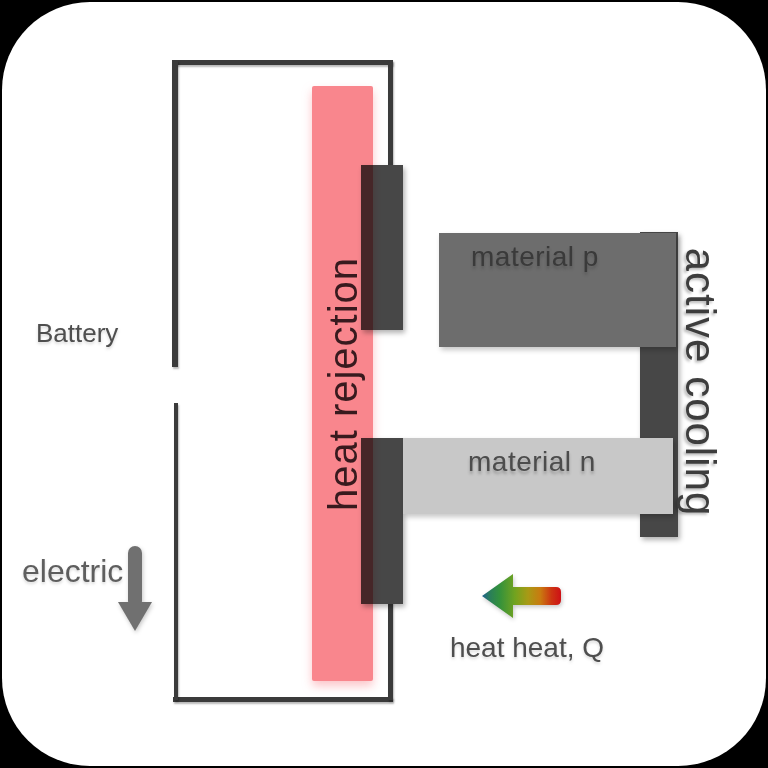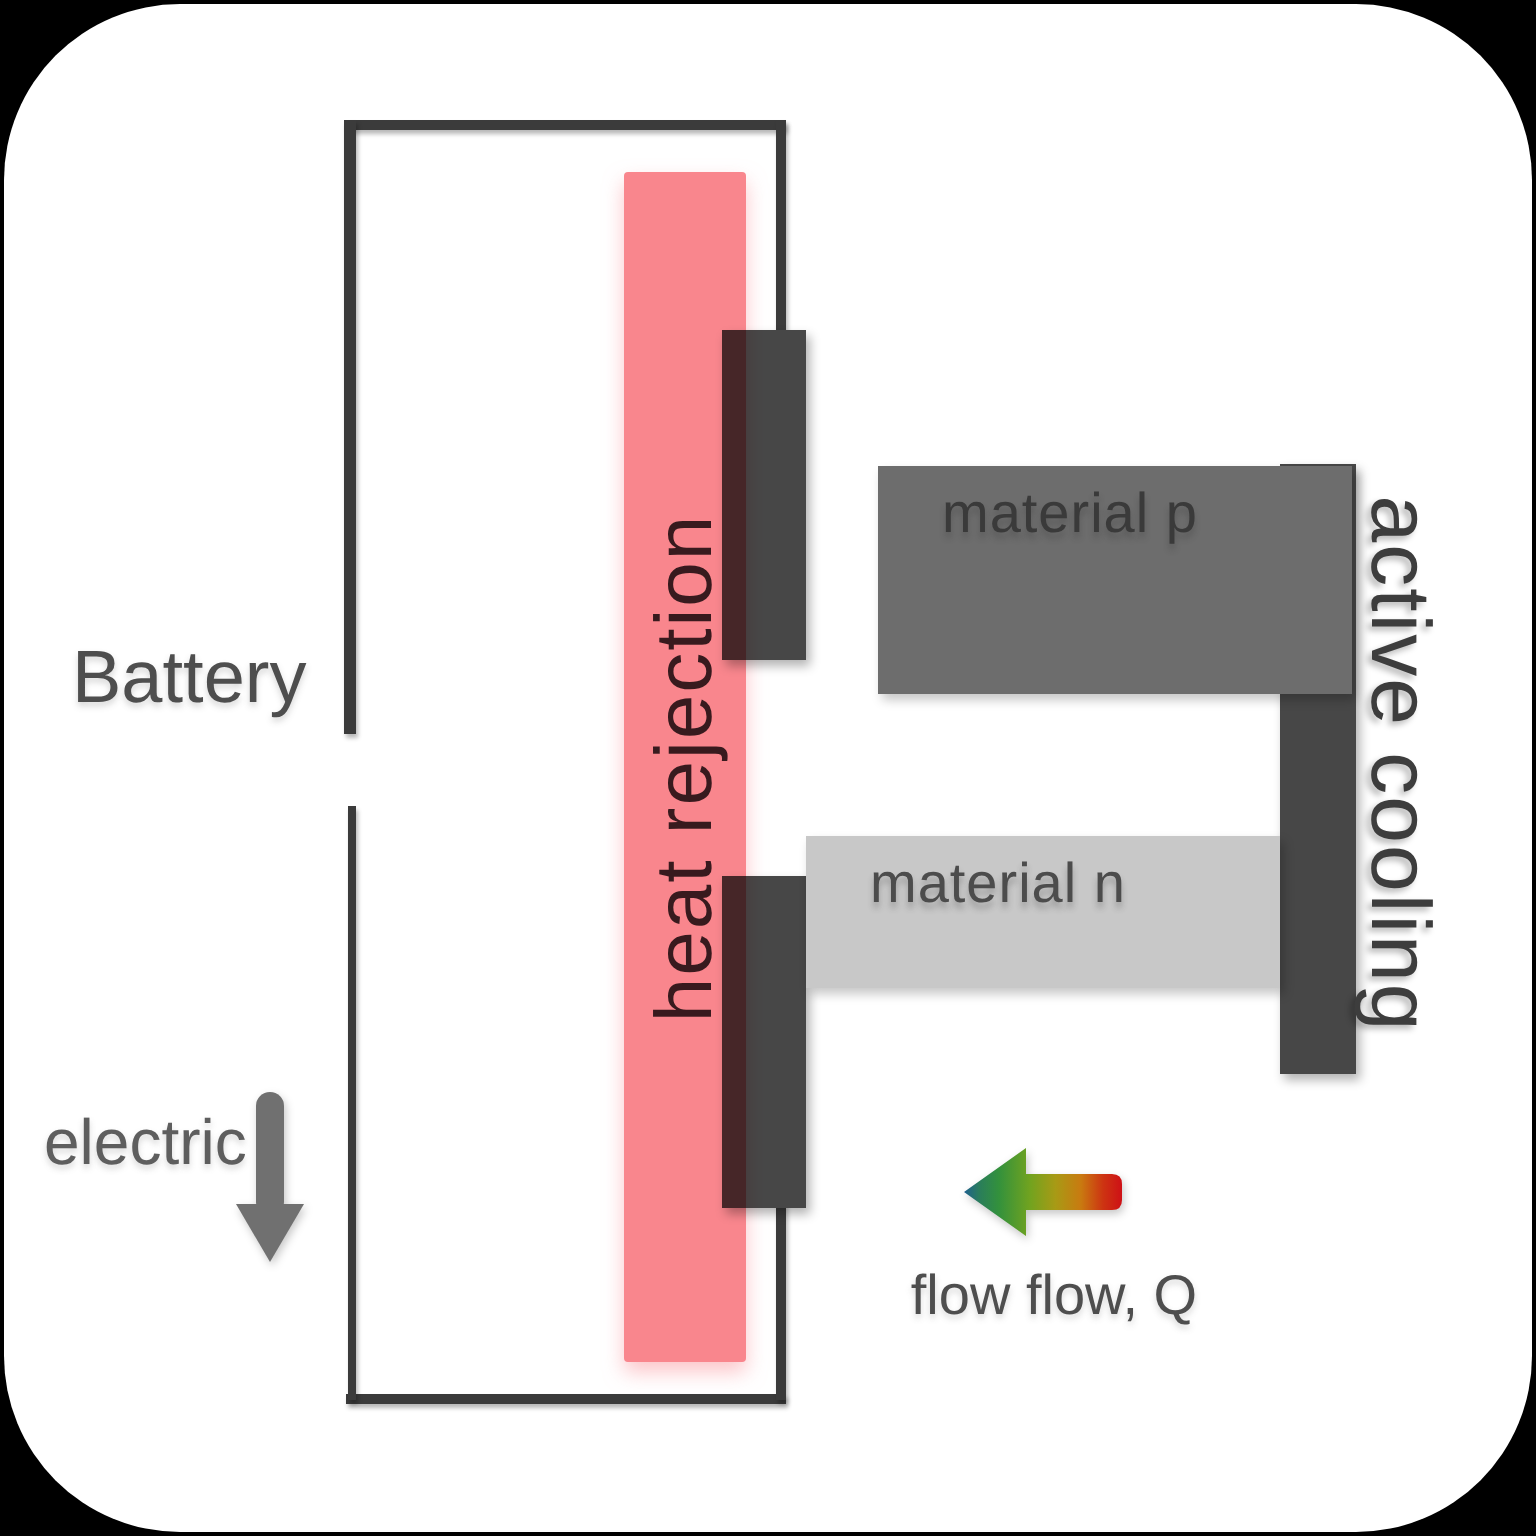--- a/index.html
+++ b/index.html
@@ -28,21 +28,21 @@
   .heat-band-label{position:absolute;left:50%;top:50%;
                    transform:translate(-50%,-50%) rotate(-90deg);
                    white-space:nowrap;font-size:40px;color:#381a1e;letter-spacing:1px;}
 
   .vlabel-right{position:absolute;left:700px;top:382px;
                 transform:translate(-50%,-50%) rotate(90deg);
                 white-space:nowrap;font-size:42px;color:#3d3d3d;letter-spacing:1px;
                 text-shadow:2px 2px 3px rgba(0,0,0,0.28);}
 
   .battery-label{position:absolute;left:36px;top:318px;width:112px;text-align:left;
-                 font-size:37px;color:#4e4e4e;text-shadow:0 2px 3px rgba(90,90,90,0.25);}
+                 font-size:26px;color:#4e4e4e;text-shadow:0 2px 3px rgba(90,90,90,0.25);}
 
   .ec-label{position:absolute;left:22px;top:556px;width:96px;text-align:center;
             font-size:32px;line-height:31px;color:#5e5e5e;
             text-shadow:0 2px 3px rgba(110,110,110,0.28);}
 
   .hf-label{position:absolute;left:446px;top:632px;width:162px;text-align:center;
             font-size:28px;color:#4e4e4e;text-shadow:0 2px 3px rgba(100,100,100,0.25);}
 
   .icon-svg{position:absolute;filter:drop-shadow(1px 2px 2px rgba(0,0,0,0.22));}
 </style>
@@ -59,21 +59,21 @@
     <div class="wire" style="left:388px;top:60px;width:5px;height:106px;"></div>
     <div class="wire" style="left:388px;top:601px;width:5px;height:99px;"></div>
 
     <div class="plate" style="left:361px;top:165px;width:42px;height:165px;"></div>
     <div class="plate" style="left:361px;top:438px;width:42px;height:166px;"></div>
     <div class="plate" style="left:640px;top:232px;width:38px;height:305px;"></div>
 
     <div class="material material-p" style="left:403px;top:233px;width:237px;height:114px;margin-left:36px;">
       <span class="material-label">material p</span>
     </div>
-    <div class="material material-n" style="left:403px;top:418px;width:237px;height:76px;">
+    <div class="material material-n" style="left:403px;top:438px;width:237px;height:76px;padding-left:33px;">
       <span class="material-label">material n</span>
     </div>
 
     <div class="heat-band">
       <span class="heat-band-label">heat rejection</span>
     </div>
 
     <div class="vlabel-right">active cooling</div>
 
     <div class="battery-label">Battery</div>
@@ -96,16 +96,16 @@
           <stop offset="42%" stop-color="#72a31f"></stop>
           <stop offset="58%" stop-color="#a89a15"></stop>
           <stop offset="74%" stop-color="#c97a10"></stop>
           <stop offset="88%" stop-color="#cd3412"></stop>
           <stop offset="100%" stop-color="#ce1016"></stop>
         </linearGradient>
       </defs>
       <path d="M2,24 L33,2 L33,15 L76,15 Q81,15 81,20 L81,28 Q81,33 76,33 L33,33 L33,46 Z" fill="url(#hfg)"></path>
     </svg>
 
-    <div class="hf-label">flow flow, Q</div>
+    <div class="hf-label">heat heat, Q</div>
 
   </div>
 </div>
 
 </body></html>

